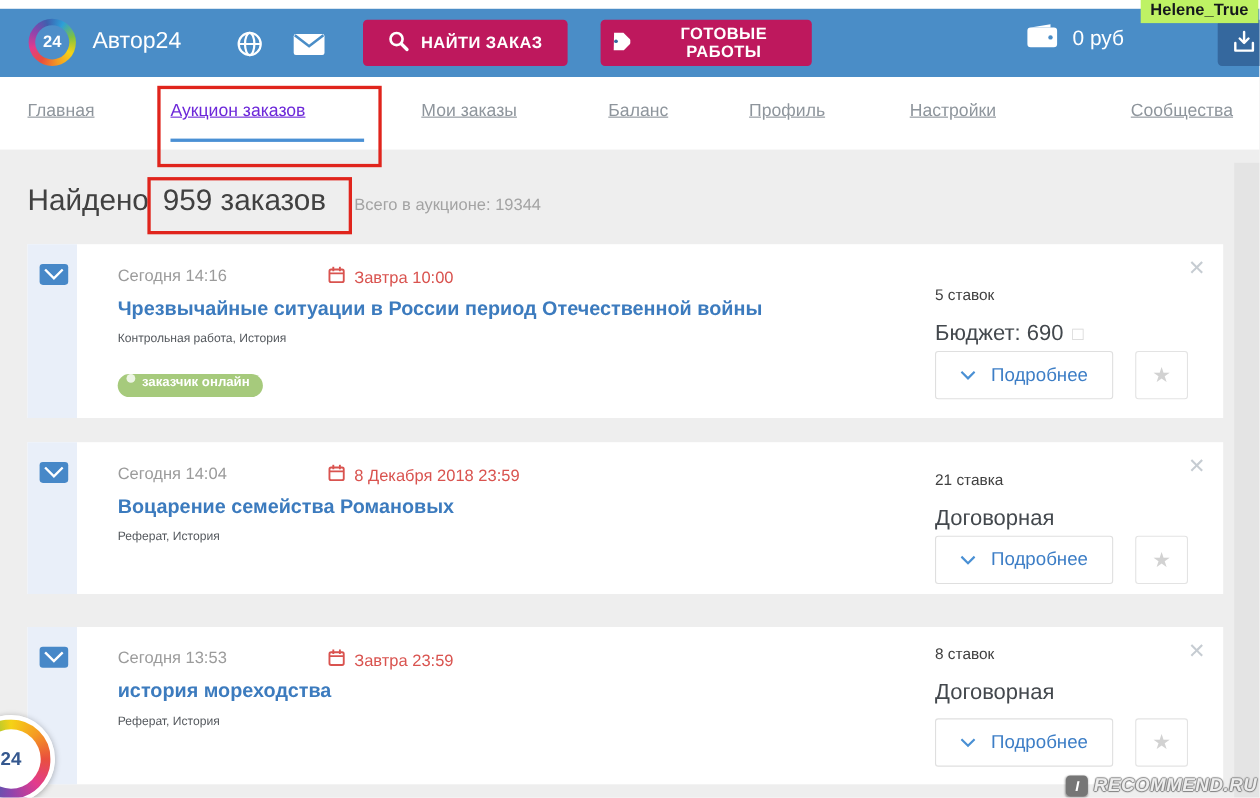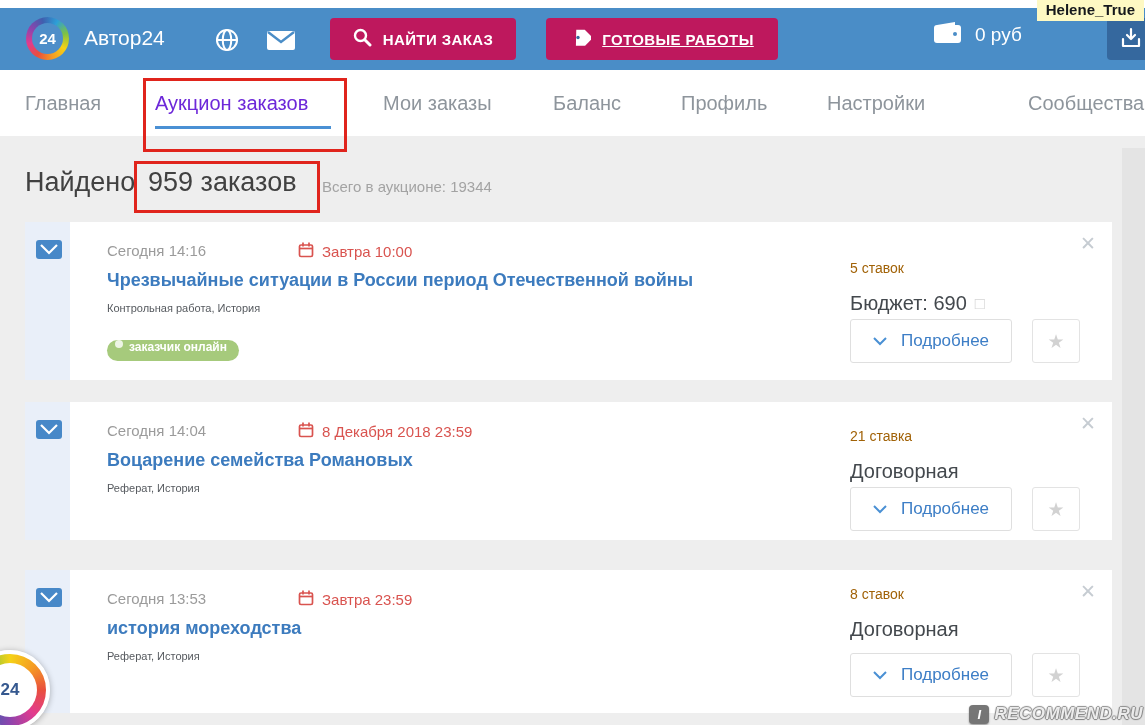--- a/index.html
+++ b/index.html
@@ -14,29 +14,29 @@
   .logo-inner{position:absolute;inset:6px;border-radius:50%;background:#4e8ec9;color:#fff;
     display:flex;align-items:center;justify-content:center;font-weight:bold;font-size:15px;}
   .brand{position:absolute;left:84px;top:18px;color:#fff;font-size:21px;}
   .hicon{position:absolute;top:19px;}
   .hicon.globe{left:214px;}
   .hicon.mail{left:266px;top:22px;}
   .hbtn{position:absolute;top:10px;height:42px;background:#be185d;border:none;border-radius:4px;
     color:#fff;font-family:inherit;font-weight:bold;font-size:15px;letter-spacing:.4px;cursor:pointer;
     display:flex;align-items:center;justify-content:center;gap:11px;}
   .hbtn.find{left:330px;width:186px;}
-  .hbtn.ready{left:546px;width:232px;text-decoration:underline;}
+  .hbtn.ready{left:546px;width:192px;}
   .wallet-area{position:absolute;left:933px;top:13px;display:flex;align-items:center;gap:12px;color:#fff;}
   .wallet-amount{font-size:19px;}
   .dl-btn{position:absolute;left:1107px;top:10px;width:48px;height:42px;background:#35689e;border:none;
     border-radius:4px 0 0 4px;cursor:pointer;display:flex;align-items:center;justify-content:center;}
 
   
   .nav{position:absolute;left:0;top:70px;width:1145px;height:66px;background:#ffffff;}
-  .nav-item{position:absolute;top:22px;font-size:20px;color:#8e959c;cursor:pointer;white-space:nowrap;}
+  .nav-item{position:absolute;top:22px;font-size:16px;color:#8e959c;cursor:pointer;white-space:nowrap;text-decoration:underline;}
   .nav-item.active{color:#6d28d9;}
   .nav-underline{position:absolute;left:155px;top:56px;width:176px;height:3px;background:#4a90d4;}
   .anno{position:absolute;border:3px solid #e0241c;pointer-events:none;z-index:30;}
   .anno.tab{left:143px;top:78px;width:198px;height:68px;}
   .anno.count{left:134px;top:161px;width:180px;height:46px;}
 
   
   .found-prefix,.found-count{position:absolute;font-size:27px;color:#414141;}
   .found-prefix{left:25px;top:167px;}
   .found-count{left:148px;top:167px;}
@@ -53,40 +53,40 @@
   .posted{position:absolute;left:82px;top:20px;font-size:15px;color:#9b9b9b;}
   .deadline{position:absolute;left:273px;top:20px;display:flex;align-items:center;gap:8px;font-size:15px;color:#d9534f;}
   .otitle{position:absolute;left:82px;top:48px;font-size:18px;font-weight:bold;color:#3c7bbe;cursor:pointer;text-decoration:none;}
   .ocat{position:absolute;left:82px;top:80px;font-size:11px;color:#55595e;}
   .obadge{position:absolute;left:82px;top:118px;height:21px;border-radius:11px;background:#a6ca7c;
     display:flex;align-items:flex-start;gap:6px;padding:0 12px 0 8px;}
   .obadge .dot{width:8px;height:8px;border-radius:50%;background:rgba(255,255,255,.8);}
   .obadge .btxt{color:#fff;font-size:12px;font-weight:bold;}
   .rcol{position:absolute;left:825px;width:250px;}
   .c1 .rcol{top:38px;} .c2 .rcol{top:26px;} .c3 .rcol{top:16px;}
-  .bids{font-size:14px;color:#a16207;}
+  .bids{font-size:14px;color:#404040;}
   .price{margin-top:16px;font-size:20px;color:#43484d;display:flex;align-items:center;gap:8px;}
   .curr-box{font-size:17px;color:#d5d5d5;}
   .actions{position:absolute;left:825px;display:flex;gap:20px;}
   .c1 .actions{top:97px;} .c2 .actions{top:85px;} .c3 .actions{top:83px;}
   .details-btn{width:162px;height:44px;background:#fff;border:1px solid #dfdfdf;border-radius:3px;cursor:pointer;
     display:flex;align-items:center;justify-content:center;gap:14px;font-family:inherit;font-size:17px;color:#3d7ec6;}
   .fav-btn{width:48px;height:44px;background:#fff;border:1px solid #e3e3e3;border-radius:3px;cursor:pointer;
     color:#d2d2d2;font-size:19px;line-height:1;}
   .close-x{position:absolute;right:12px;top:6px;background:none;border:none;cursor:pointer;
     font-size:19px;color:#c6ccd2;padding:4px;}
 
   
   .scroll-strip{position:absolute;left:1122px;top:148px;width:23px;height:577px;background:#e4e4e4;}
   .corner-logo{position:absolute;left:-30px;top:650px;width:72px;height:72px;border-radius:50%;
     border:4px solid #ffffff;box-shadow:0 1px 6px rgba(0,0,0,.3);
     background:conic-gradient(from 180deg,#8e44ad,#3f5fae,#2d9fd8,#7ec242,#f5d216,#f59b23,#e94f3d,#e23b8e,#8e44ad);z-index:20;}
   .corner-inner{position:absolute;inset:9px;border-radius:50%;background:#ffffff;color:#35588f;
     display:flex;align-items:center;justify-content:center;font-weight:bold;font-size:17px;}
-  .username-tag{position:absolute;top:0;right:1px;background:#fef9c3;color:#15181c;font-size:15px;font-weight:bold;
+  .username-tag{position:absolute;top:0;right:1px;background:#bef264;color:#15181c;font-size:15px;font-weight:bold;
     padding:1px 9px 3px;z-index:40;}
   .recommend{position:absolute;right:2px;bottom:1px;display:flex;align-items:center;gap:5px;z-index:40;opacity:.95;}
   .rec-bubble{width:20px;height:19px;border-radius:4px;background:#6f6f6f;color:#fff;font-size:13px;font-weight:bold;
     font-style:italic;display:flex;align-items:center;justify-content:center;box-shadow:0 1px 2px rgba(0,0,0,.4);}
   .rec-text{font-size:17px;font-weight:bold;font-style:italic;color:#ececec;letter-spacing:.5px;
     text-shadow:0 1px 1px #7a7a7a,0 -1px 1px #8a8a8a,1px 0 1px #7a7a7a,-1px 0 1px #7a7a7a;}
 </style>
 </head>
 <body>
 

